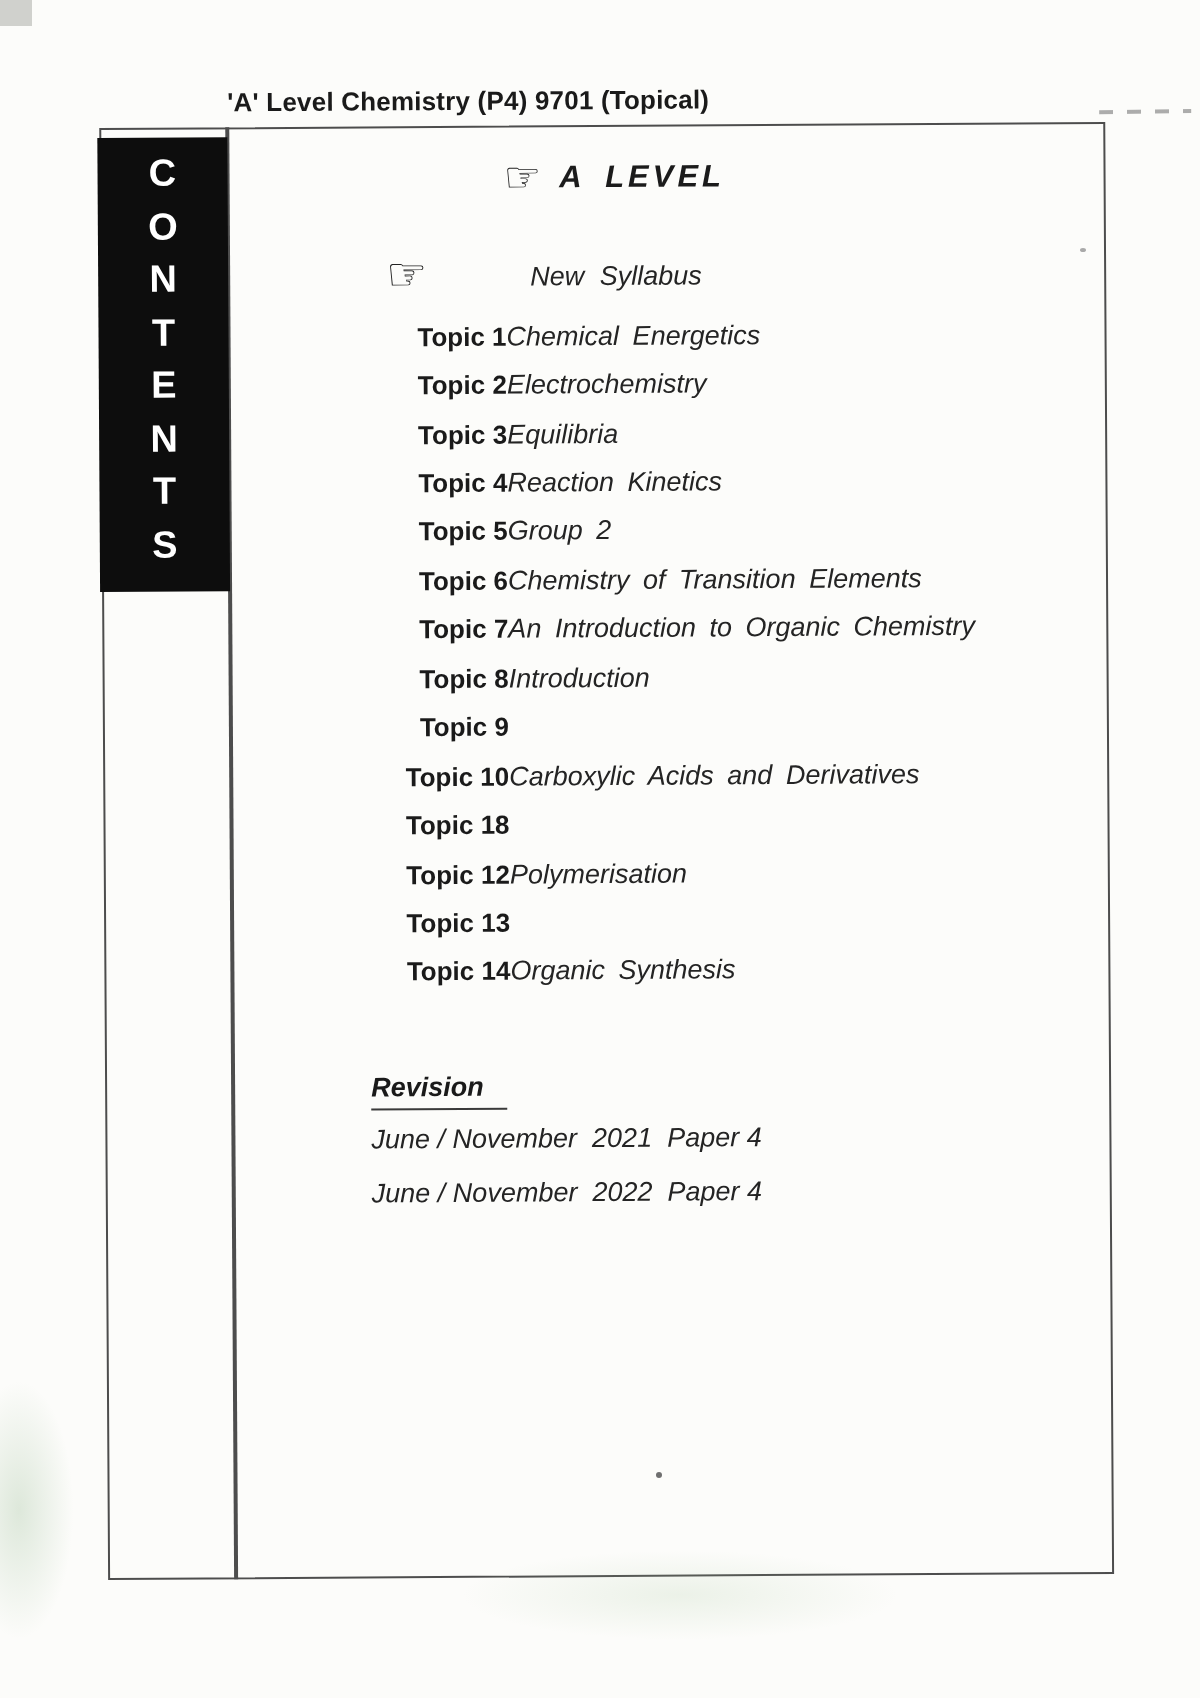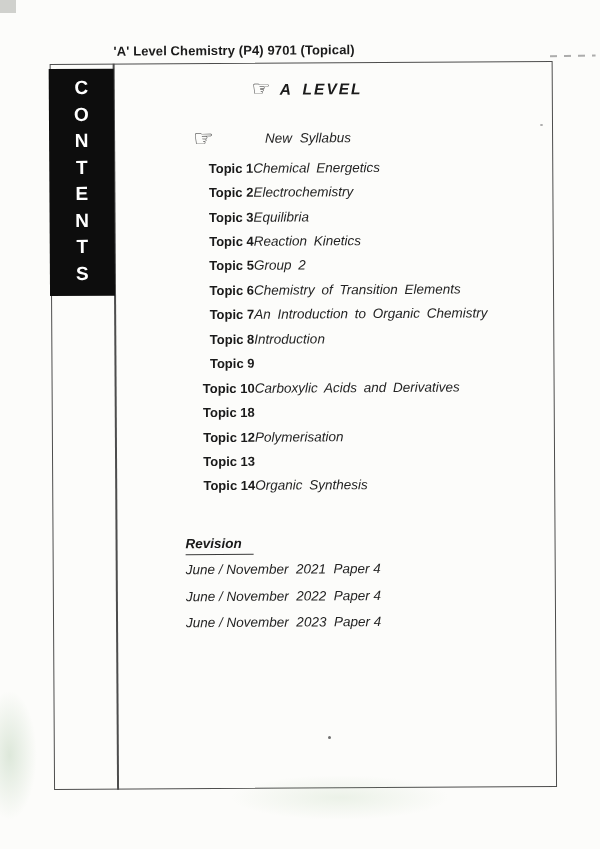--- a/index.html
+++ b/index.html
@@ -311,21 +311,20 @@
       <span class="topic-label">Topic 14</span>
       <span class="topic-title">Organic Synthesis</span>
     </div>
   </div>
 
   <div class="revision-heading">Revision</div>
 
   <div class="revision-items">
     <div class="revision-item">June / November  2021  Paper 4</div>
     <div class="revision-item">June / November  2022  Paper 4</div>
-    <div class="revision-item">June / November  2023  Paper 4</div>
   </div>
 
   <div class="dash-line"></div>
 </div>
 
 <div class="corner-mark"></div>
 <div class="smudge-left"></div>
 <div class="smudge-bottom"></div>
 <div class="speck-1"></div>
 <div class="speck-2"></div>

